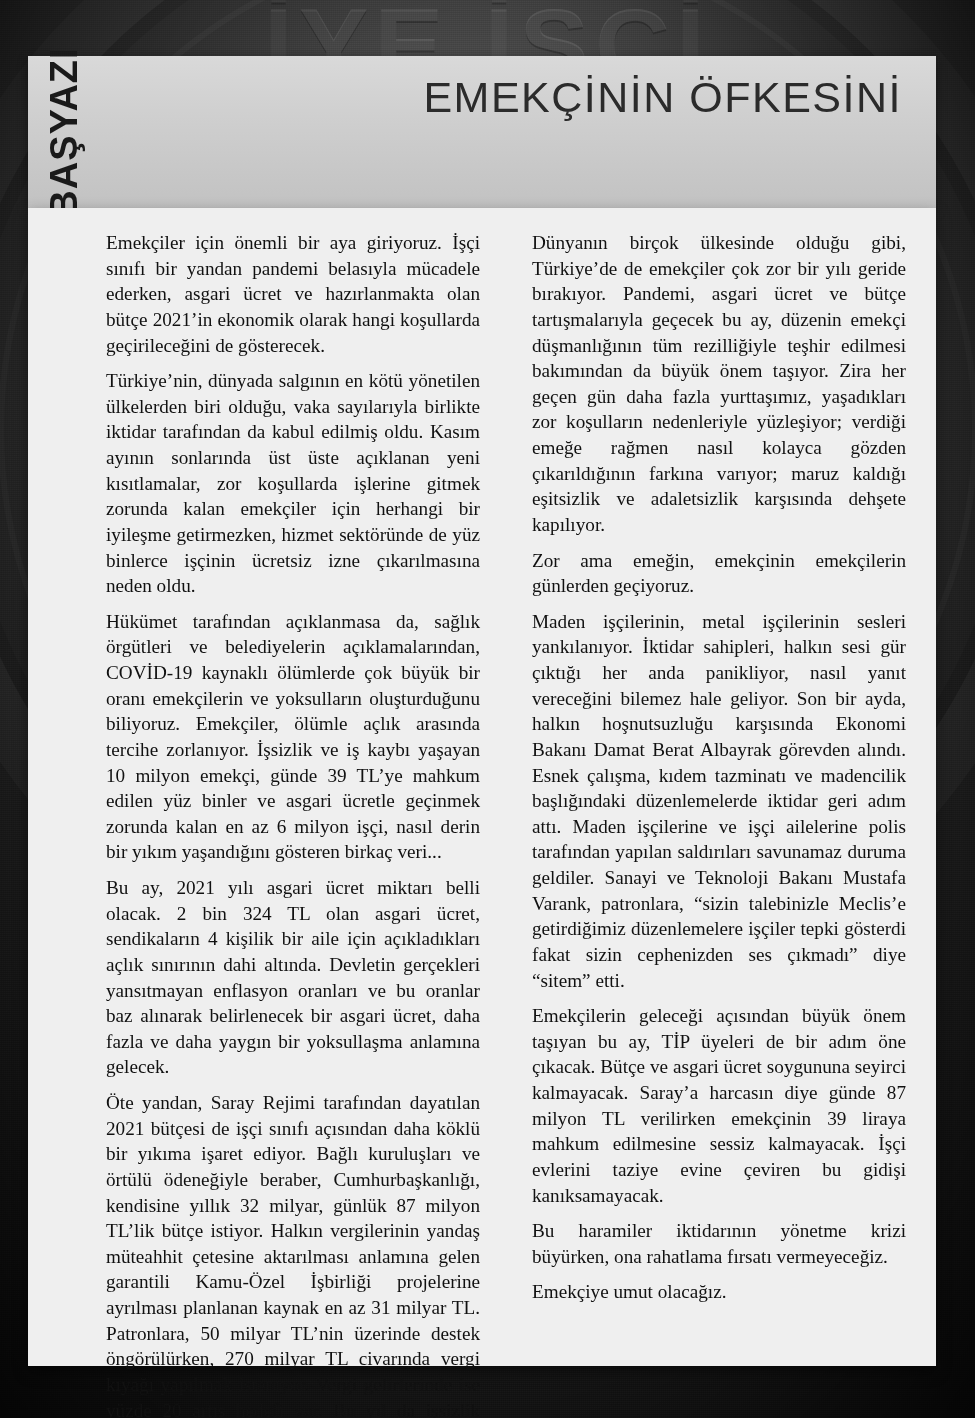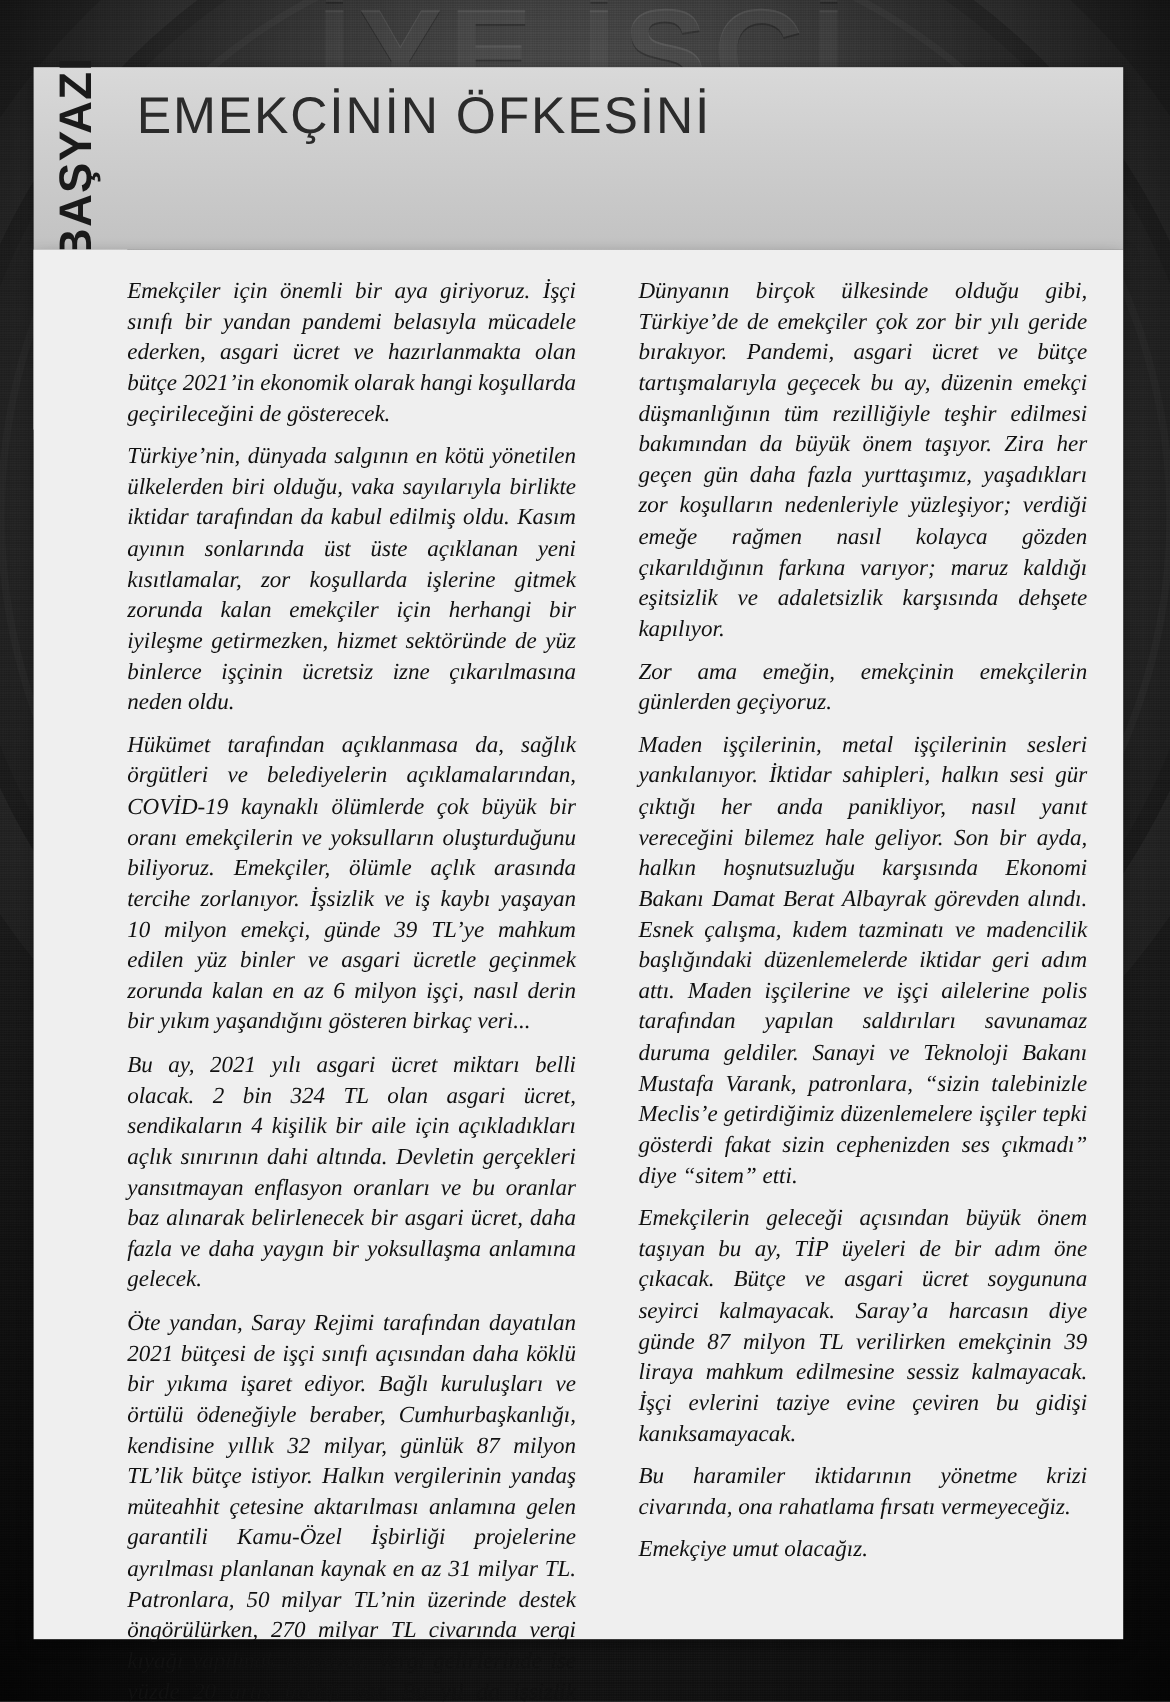--- a/index.html
+++ b/index.html
@@ -83,22 +83,22 @@
     transform: rotate(-90deg);
     font-family: "Liberation Sans", sans-serif;
     font-weight: bold;
     font-size: 38px;
     letter-spacing: 1px;
     color: #1a1a1a;
     white-space: nowrap;
   }
   .header-titles {
     position: absolute;
-    left: 86px; right: 22px; top: 16px;
-    text-align: left;
+    left: 86px; right: 34px; top: 16px;
+    text-align: right;
   }
   .title-line1 {
     font-family: "Liberation Sans", sans-serif;
     font-weight: normal;
     font-size: 43px;
     letter-spacing: 1.5px;
     color: #2b2b2b;
     line-height: 1.18;
   }
   .title-line2 {
@@ -119,21 +119,20 @@
     background: #efefef;
     box-shadow: 0 6px 14px rgba(0,0,0,0.45);
   }
   .sheet-inner {
     position: absolute;
     left: 78px; top: 22px;
     width: 800px;
     height: 1050px;
     display: flex;
     gap: 52px;
-    font-style: italic;
   }
   .col {
     width: 383px;
     text-align: justify;
     text-justify: inter-word;
     hyphens: auto;
   }
   .col p {
     margin: 0 0 10px 0;
     font-family: "Liberation Serif", serif;
@@ -200,20 +199,20 @@
           <p>Türkiye’nin, dünyada salgının en kötü yönetilen ülkelerden biri olduğu, vaka sayılarıyla birlikte iktidar tarafından da kabul edilmiş oldu. Kasım ayının sonlarında üst üste açıklanan yeni kısıtlamalar, zor koşullarda işlerine gitmek zorunda kalan emekçiler için herhangi bir iyileşme getirmezken, hizmet sektöründe de yüz binlerce işçinin ücretsiz izne çıkarılmasına neden oldu.</p>
           <p>Hükümet tarafından açıklanmasa da, sağlık örgütleri ve belediyelerin açıklamalarından, COVİD-19 kaynaklı ölümlerde çok büyük bir oranı emekçilerin ve yoksulların oluşturduğunu biliyoruz. Emekçiler, ölümle açlık arasında tercihe zorlanıyor. İşsizlik ve iş kaybı yaşayan 10 milyon emekçi, günde 39 TL’ye mahkum edilen yüz binler ve asgari ücretle geçinmek zorunda kalan en az 6 milyon işçi, nasıl derin bir yıkım yaşandığını gösteren birkaç veri...</p>
           <p>Bu ay, 2021 yılı asgari ücret miktarı belli olacak. 2 bin 324 TL olan asgari ücret, sendikaların 4 kişilik bir aile için açıkladıkları açlık sınırının dahi altında. Devletin gerçekleri yansıtmayan enflasyon oranları ve bu oranlar baz alınarak belirlenecek bir asgari ücret, daha fazla ve daha yaygın bir yoksullaşma anlamına gelecek.</p>
           <p>Öte yandan, Saray Rejimi tarafından dayatılan 2021 bütçesi de işçi sınıfı açısından daha köklü bir yıkıma işaret ediyor. Bağlı kuruluşları ve örtülü ödeneğiyle beraber, Cumhurbaşkanlığı, kendisine yıllık 32 milyar, günlük 87 milyon TL’lik bütçe istiyor. Halkın vergilerinin yandaş müteahhit çetesine aktarılması anlamına gelen garantili Kamu-Özel İşbirliği projelerine ayrılması planlanan kaynak en az 31 milyar TL. Patronlara, 50 milyar TL’nin üzerinde destek öngörülürken, 270 milyar TL civarında vergi kıyağı yapılmak isteniyor. Vergi gelirlerinde ise yüzde 20 artış hedefi var. Bu yıl da işsizlik fonuna el konduğunu göreceğiz ve bu yıl yine istihdam yaratacak bir kamu yatırımına girişildiğine tanık olmayacağız.</p>
         </div>
       <div class="col" id="col-right">
           <p>Dünyanın birçok ülkesinde olduğu gibi, Türkiye’de de emekçiler çok zor bir yılı geride bırakıyor. Pandemi, asgari ücret ve bütçe tartışmalarıyla geçecek bu ay, düzenin emekçi düşmanlığının tüm rezilliğiyle teşhir edilmesi bakımından da büyük önem taşıyor. Zira her geçen gün daha fazla yurttaşımız, yaşadıkları zor koşulların nedenleriyle yüzleşiyor; verdiği emeğe rağmen nasıl kolayca gözden çıkarıldığının farkına varıyor; maruz kaldığı eşitsizlik ve adaletsizlik karşısında dehşete kapılıyor.</p>
           <p>Zor ama emeğin, emekçinin emekçilerin günlerden geçiyoruz.</p>
           <p>Maden işçilerinin, metal işçilerinin sesleri yankılanıyor. İktidar sahipleri, halkın sesi gür çıktığı her anda panikliyor, nasıl yanıt vereceğini bilemez hale geliyor. Son bir ayda, halkın hoşnutsuzluğu karşısında Ekonomi Bakanı Damat Berat Albayrak görevden alındı. Esnek çalışma, kıdem tazminatı ve madencilik başlığındaki düzenlemelerde iktidar geri adım attı. Maden işçilerine ve işçi ailelerine polis tarafından yapılan saldırıları savunamaz duruma geldiler. Sanayi ve Teknoloji Bakanı Mustafa Varank, patronlara, “sizin talebinizle Meclis’e getirdiğimiz düzenlemelere işçiler tepki gösterdi fakat sizin cephenizden ses çıkmadı” diye “sitem” etti.</p>
           <p>Emekçilerin geleceği açısından büyük önem taşıyan bu ay, TİP üyeleri de bir adım öne çıkacak. Bütçe ve asgari ücret soygununa seyirci kalmayacak. Saray’a harcasın diye günde 87 milyon TL verilirken emekçinin 39 liraya mahkum edilmesine sessiz kalmayacak. İşçi evlerini taziye evine çeviren bu gidişi kanıksamayacak.</p>
-          <p>Bu haramiler iktidarının yönetme krizi civarında, ona rahatlama fırsatı vermeyeceğiz.</p>
+          <p>Bu haramiler iktidarının yönetme krizi büyürken, ona rahatlama fırsatı vermeyeceğiz.</p>
           <p>Emekçiye umut olacağız.</p>
         </div>
     </div>
 
   </div>
 
 </div>
 
 </body></html>

